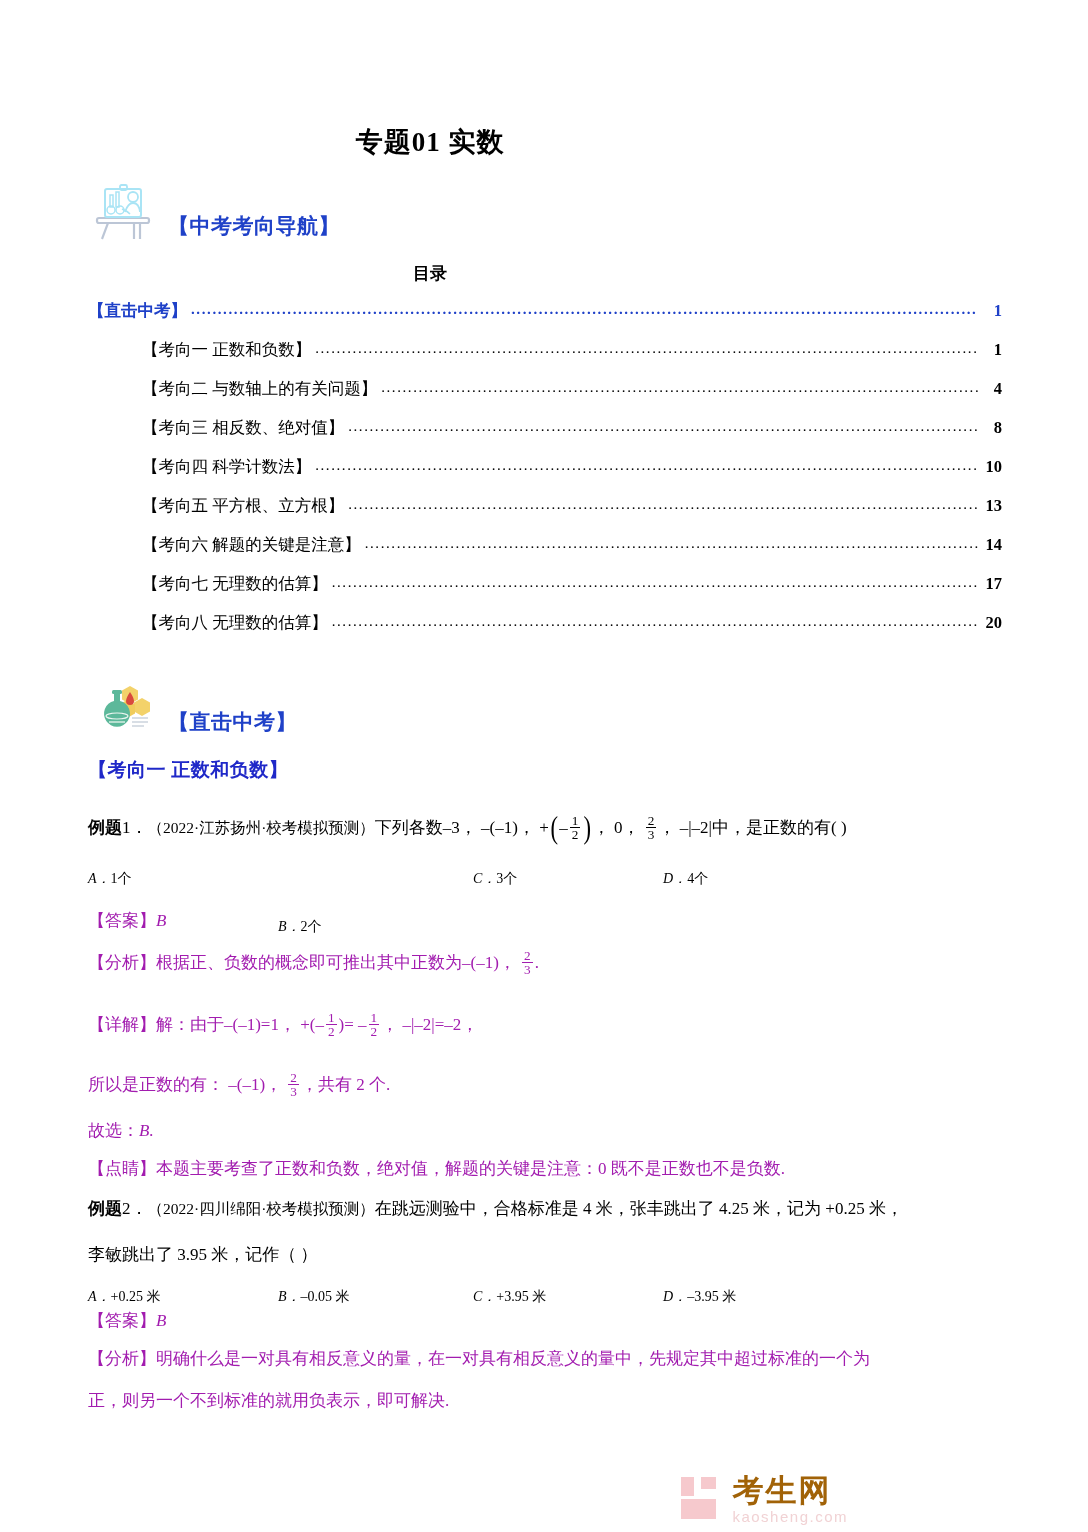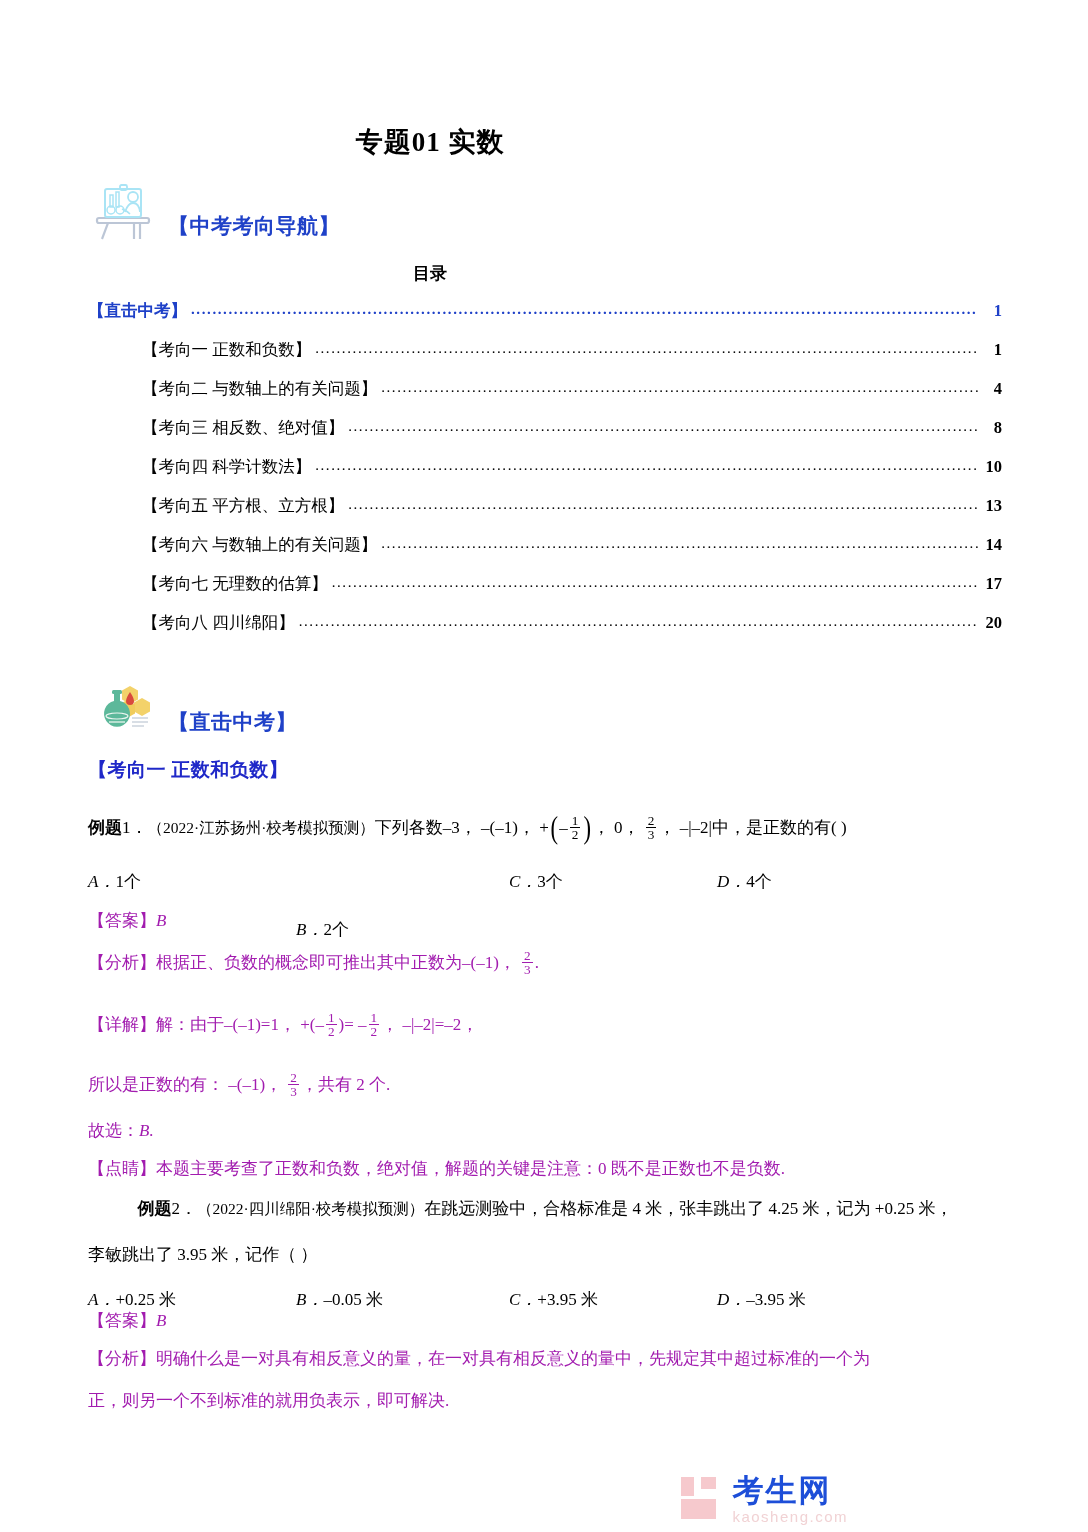--- a/index.html
+++ b/index.html
@@ -115,23 +115,22 @@
     width: 914px;
     left: 88px;
   }
   .para.red { color: #a21caf; }
   .bold-label { font-weight: bold; }
   .src { font-size: 15.5px; }
   .ital { font-style: italic; }
   .opts {
     position: absolute;
     left: 88px;
-    font-size: 17px;
-    display: flex;
-    gap: 18px;
+    font-size: 14px;
+    display: flex;
   }
   .opts .opt { display: inline-block; }
 
   
   .frac {
     display: inline-flex;
     flex-direction: column;
     align-items: center;
     vertical-align: middle;
     font-size: 0.78em;
@@ -171,21 +170,21 @@
     background: #f6c9cd;
     display: block;
   }
   .wm-text {
     display: flex;
     flex-direction: column;
     line-height: 1;
   }
   .wm-cn {
     font-size: 31px;
-    color: #1d4ed8;
+    color: #a16207;
     font-family: "Liberation Sans", sans-serif;
     letter-spacing: 2px;
     font-weight: bold;
   }
   .wm-en {
     font-size: 15px;
     color: #f1d2d4;
     font-family: "Liberation Sans", sans-serif;
     letter-spacing: 1.5px;
     margin-top: 3px;
@@ -253,33 +252,33 @@
       <span class="toc-page">10</span>
     </div>
 
     <div class="toc-row lvl2">
       <span class="toc-label">【考向五  平方根、立方根】</span>
       <span class="toc-dots">......................................................................................................................................................</span>
       <span class="toc-page">13</span>
     </div>
 
     <div class="toc-row lvl2">
-      <span class="toc-label">【考向六  与数轴上的有关问题】</span>
+      <span class="toc-label">【考向六  解题的关键是注意】</span>
       <span class="toc-dots">......................................................................................................................................................</span>
       <span class="toc-page">14</span>
     </div>
 
     <div class="toc-row lvl2">
       <span class="toc-label">【考向七  无理数的估算】</span>
       <span class="toc-dots">......................................................................................................................................................</span>
       <span class="toc-page">17</span>
     </div>
 
     <div class="toc-row lvl2">
-      <span class="toc-label">【考向八  四川绵阳】</span>
+      <span class="toc-label">【考向八  无理数的估算】</span>
       <span class="toc-dots">......................................................................................................................................................</span>
       <span class="toc-page">20</span>
     </div>
 
   </div>
 
   <div class="section-header" style="left:92px; top:678px;">
     <div class="icon-box">
       <svg width="62" height="62" viewBox="0 0 62 62">
         <polygon points="38,8 46,12.5 46,21.5 38,26 30,21.5 30,12.5" fill="#f3d26a"></polygon>
@@ -346,21 +345,21 @@
   </div>
 
   <div class="para red" style="top:1118px;">
     <span>故选：</span><span class="ital">B.</span>
   </div>
 
   <div class="para red" style="top:1156px;">
     <span>【点睛】</span><span>本题主要考查了正数和负数，绝对值，解题的关键是注意：0 既不是正数也不是负数.</span>
   </div>
 
-  <div class="para" style="top:1196px;text-align:center;">
+  <div class="para" style="top:1196px;">
     <span class="bold-label">例题</span><span>2．</span><span class="src">（2022·四川绵阳·校考模拟预测）</span><span>在跳远测验中，合格标准是 4 米，张丰跳出了 4.25 米，记为 +0.25 米，</span>
   </div>
 
   <div class="para" style="top:1242px;">李敏跳出了 3.95 米，记作（   ）</div>
 
   <div class="opts" style="top:1288px;">
     <span class="opt" style="width:190px;"><span class="ital">A．</span><span>+0.25 米</span></span>
     <span class="opt" style="width:195px;"><span class="ital">B．</span><span>–0.05 米</span></span>
     <span class="opt" style="width:190px;"><span class="ital">C．</span><span>+3.95 米</span></span>
     <span class="opt"><span class="ital">D．</span><span>–3.95 米</span></span>

